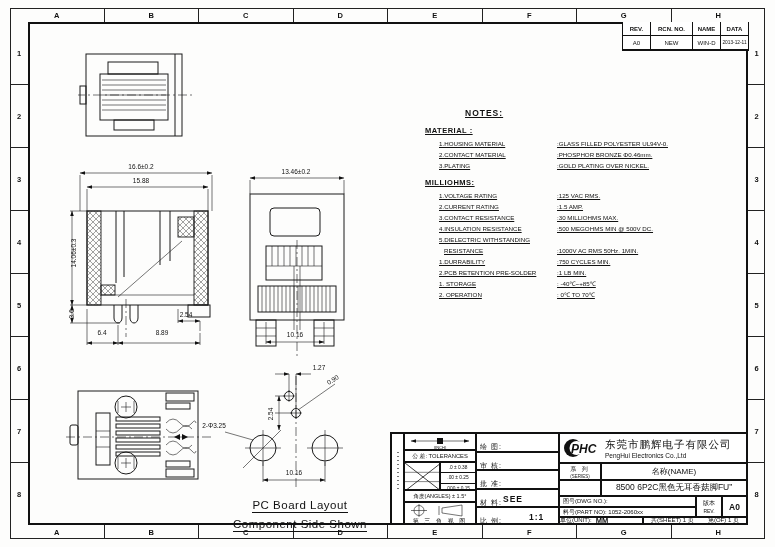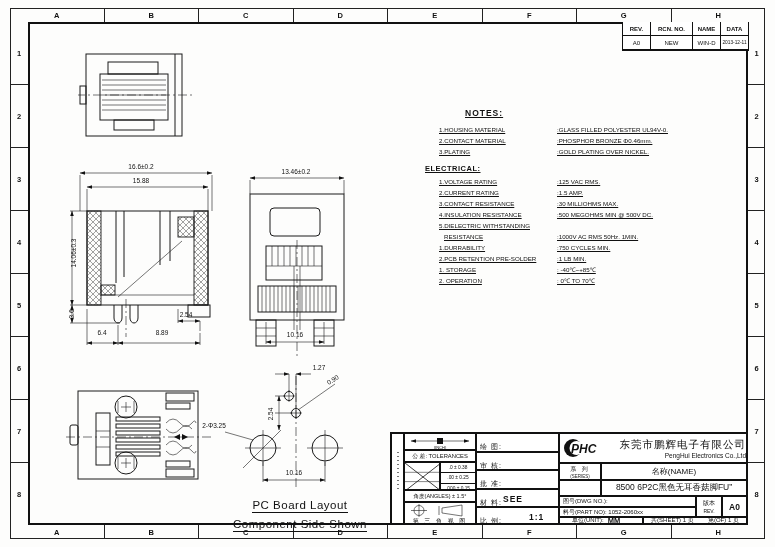--- a/index.html
+++ b/index.html
@@ -337,36 +337,37 @@
   <div class="pcb-cap" style="top:514px;">
     <span>Component Side Shown</span>
   </div>
   <div class="pcb-cap" style="top:495px;">
     <span>PC Board Layout</span>
   </div>
 
   <div id="notes" class="abs">
     <div class="notes-title">NOTES:</div>
 
+    <div class="n-head">MATERIAL :</div>
     <div class="n-rows">
       <div class="n-row">
           <span class="n-label">1.HOUSING MATERIAL</span>
           <span class="n-val">:GLASS FILLED POLYESTER UL94V-0.</span>
         </div>
       <div class="n-row">
           <span class="n-label">2.CONTACT MATERIAL</span>
           <span class="n-val">:PHOSPHOR BRONZE Φ0.46mm.</span>
         </div>
       <div class="n-row">
           <span class="n-label">3.PLATING</span>
           <span class="n-val">:GOLD PLATING OVER NICKEL.</span>
         </div>
     </div>
 
-    <div class="n-head">ELECTRICAL:</div>
+    <div class="n-head">MILLIOHMS:</div>
     <div class="n-rows">
       <div class="n-row">
           <span class="n-label">1.VOLTAGE RATING</span>
           <span class="n-val">:125 VAC RMS.</span>
         </div>
       <div class="n-row">
           <span class="n-label">2.CURRENT RATING</span>
           <span class="n-val">:1.5 AMP.</span>
         </div>
       <div class="n-row">
@@ -470,40 +471,40 @@
       <span class="bigval" style="position:absolute;left:52px;top:4px;">1:1</span>
       
     </div>
 
     <div class="tb" style="left:168px;top:0;width:188px;height:30px;display:flex;align-items:center;">
       <svg width="42" height="20" style="flex:none;margin-left:3px;">
         <circle cx="10" cy="10" r="9" fill="#111"></circle>
         <circle cx="13.5" cy="10" r="7" fill="#fff"></circle>
         <text x="8" y="14.5" font-size="12" font-style="italic" font-weight="bold" fill="#111" font-family="Liberation Sans,sans-serif">PHC</text>
       </svg>
-      <div style="flex:1;text-align:right;">
+      <div style="flex:1;text-align:left;">
         <div style="font-size:10.5px;letter-spacing:1px;">东莞市鹏辉电子有限公司</div>
         <div style="font-size:6.5px;">PengHui Electronics Co.,Ltd</div>
       </div>
     </div>
     <div class="tb" style="left:168px;top:30px;width:42px;height:17px;text-align:center;">
       <span style="font-size:6px;letter-spacing:2px;display:block;margin-top:1px;">系 列</span>
       <span class="sub">(SERIES)</span>
     </div>
     <div class="tb" style="left:210px;top:30px;width:146px;height:17px;display:flex;align-items:center;justify-content:center;font-size:8px;">名称(NAME)</div>
     <div class="tb" style="left:168px;top:47px;width:42px;height:16px;"></div>
     <div class="tb" style="left:210px;top:47px;width:146px;height:16px;display:flex;align-items:center;justify-content:center;font-size:8.5px;">8500 6P2C黑色无耳香菇脚FU”</div>
     <div class="tb" style="left:168px;top:63px;width:137px;height:11px;font-size:6px;display:flex;align-items:center;padding-left:3px;">图号(DWG NO.):</div>
     <div class="tb" style="left:168px;top:74px;width:137px;height:10px;font-size:6px;display:flex;align-items:center;padding-left:3px;">料号(PART NO): 1052-2060xx</div>
     <div class="tb" style="left:305px;top:63px;width:26px;height:21px;text-align:center;">
       <span style="font-size:6px;display:block;margin-top:2px;">版本</span>
       <span style="font-size:5px;display:block;">REV.</span>
     </div>
     <div class="tb" style="left:331px;top:63px;width:25px;height:21px;display:flex;align-items:center;justify-content:center;font-size:8.5px;font-weight:bold;">A0</div>
-    <div class="tb" style="left:168px;top:84px;width:84px;height:7px;font-size:6px;display:flex;align-items:center;padding-left:12px;">
+    <div class="tb" style="left:168px;top:84px;width:84px;height:7px;font-size:6px;display:flex;align-items:center;padding-left:0;">
       <span>单位(UNIT):</span>
       <span style="font-size:7.5px;font-weight:bold;margin-left:4px;">MM</span>
     </div>
     <div class="tb" style="left:252px;top:84px;width:104px;height:7px;font-size:6px;display:flex;align-items:center;justify-content:space-around;">
       <span>共(SHEET) 1 页</span>
       <span>第(OF) 1 页</span>
     </div>
   </div>
 
 </div>

